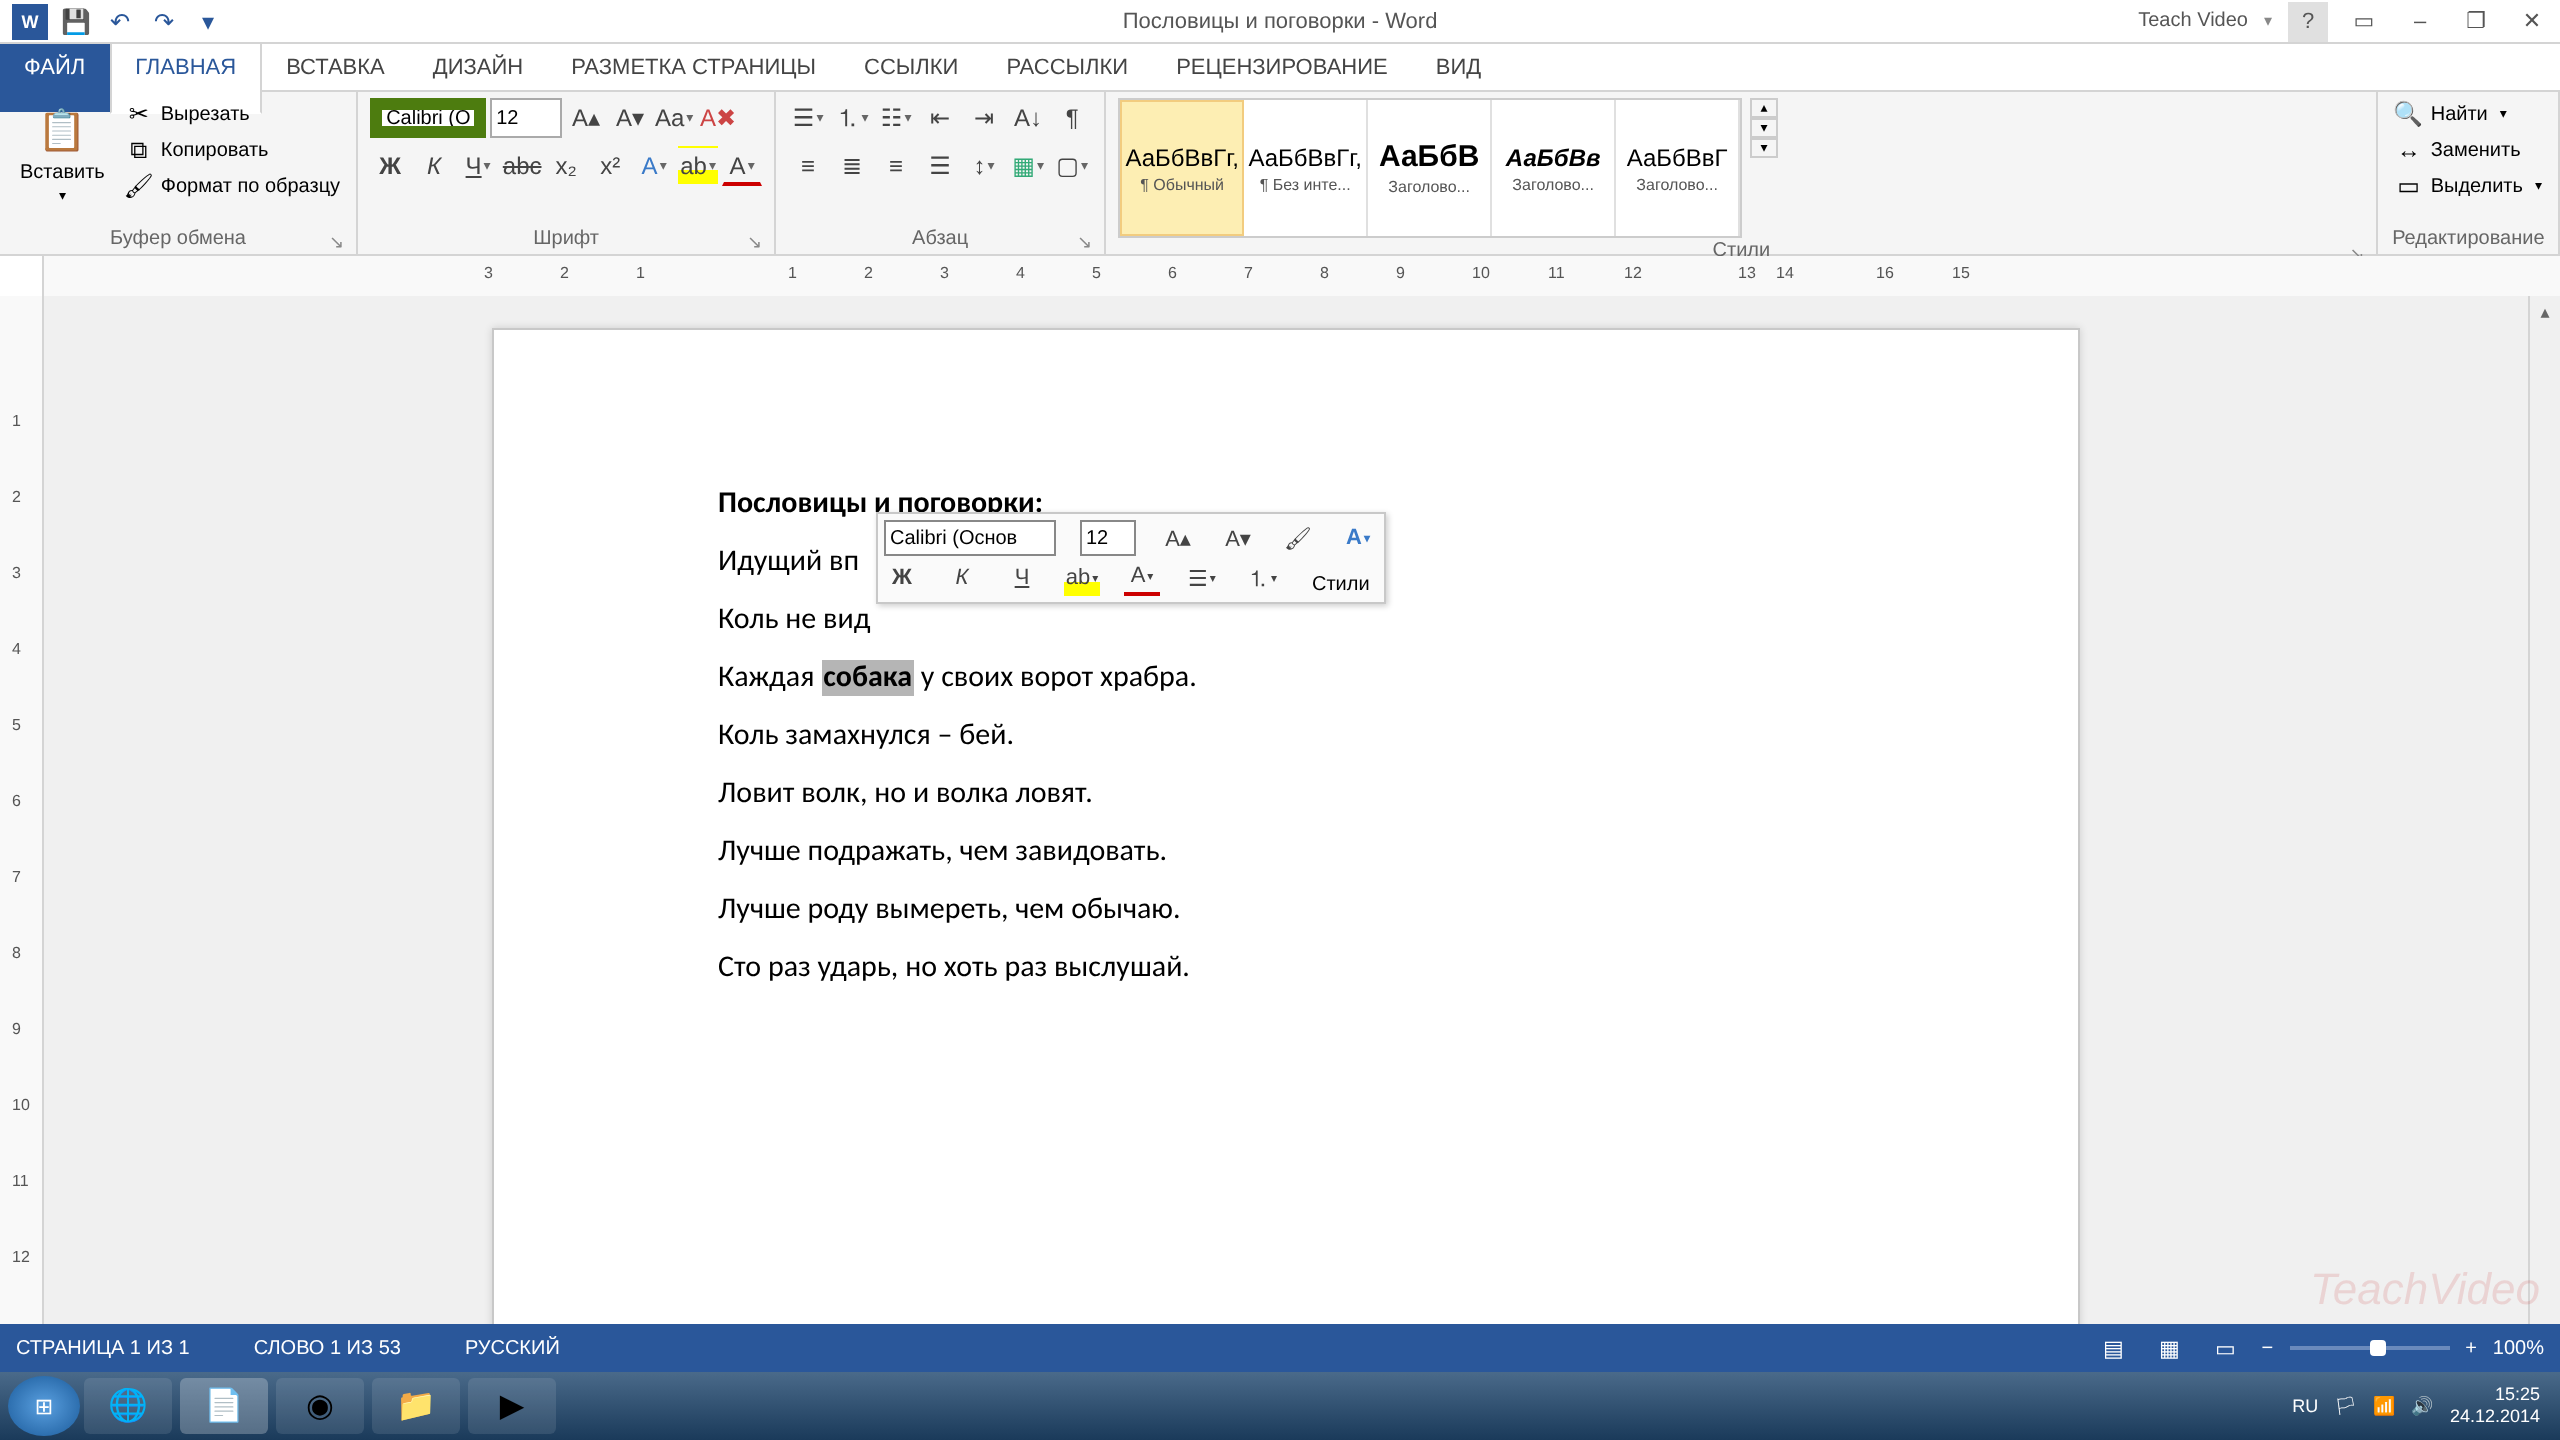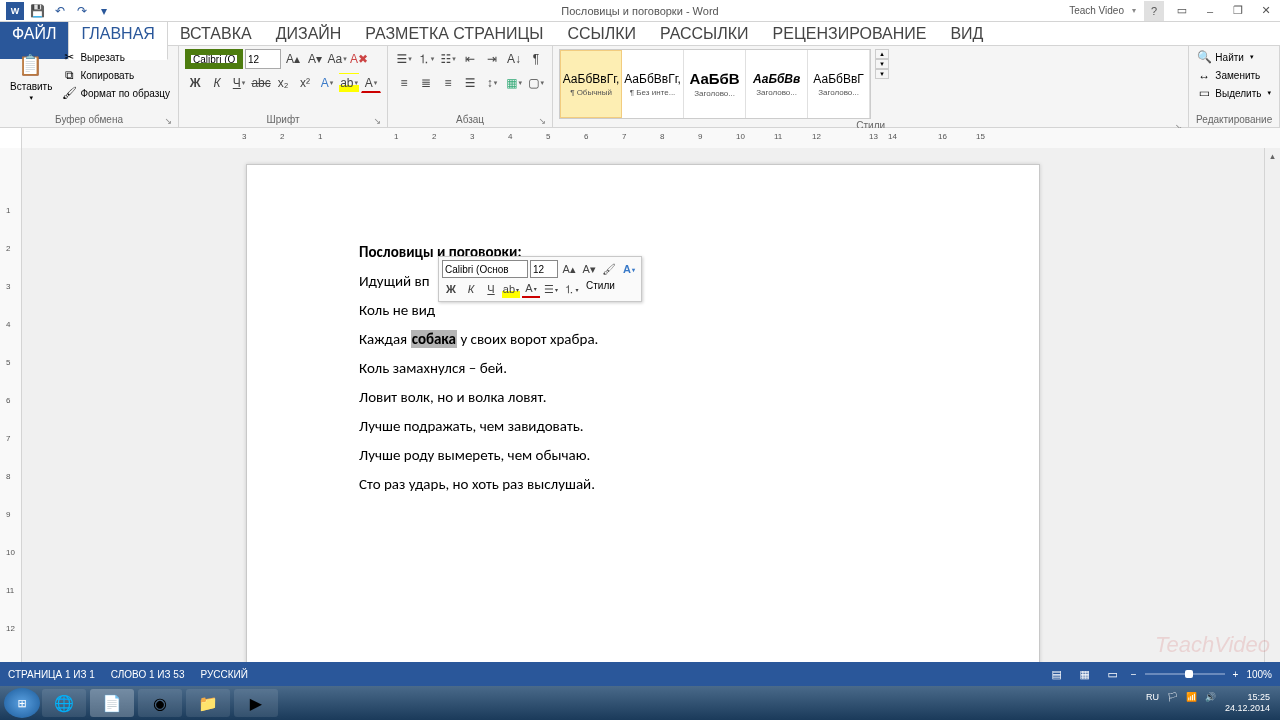--- a/index.html
+++ b/index.html
@@ -8,21 +8,21 @@
 .qat { display: flex; align-items: center; gap: 6px; padding: 0 6px; }
 .qat-ico { width: 16px; height: 16px; display: inline-flex; align-items: center; justify-content: center; color: #2a579a; font-size: 12px; }
 .word-logo { width: 18px; height: 18px; background: #2a579a; color: #fff; font-weight: bold; font-size: 9px; display: flex; align-items: center; justify-content: center; }
 .title-center { position: absolute; left: 50%; transform: translateX(-50%); font-size: 11px; color: #555; }
 .wnd-controls { position: absolute; right: 0; display: flex; }
 .wnd-btn { width: 28px; height: 22px; display: flex; align-items: center; justify-content: center; font-size: 11px; color: #555; }
 .topright-extra { position: absolute; right: 116px; display: flex; align-items: center; gap: 8px; }
 .user-pic { width: 20px; height: 20px; background: #e0e0e0; }
 
 .tabs { height: 24px; background: #fff; display: flex; align-items: center; border-bottom: 1px solid #d4d4d4; }
-.tab { padding: 16px 12px; font-size: 16px; color: #444; text-transform: uppercase; cursor: pointer; }
+.tab { padding: 16px 12px; font-size: 11px; color: #444; text-transform: uppercase; cursor: pointer; }
 .tab.file { background: #2a579a; color: #fff; }
 .tab.active { background: #fff; border: 1px solid #d4d4d4; border-bottom: 1px solid #fff; margin-bottom: -1px; color: #2a579a; }
 
 .ribbon { height: 82px; background: #f5f5f5; border-bottom: 1px solid #d4d4d4; display: flex; }
 .rgroup { border-right: 1px solid #d4d4d4; padding: 3px 6px 1px; display: flex; flex-direction: column; position: relative; }
 .rgroup-body { flex: 1; display: flex; align-items: flex-start; gap: 4px; }
 .rgroup-label { font-size: 10px; color: #666; text-align: center; padding: 1px 0; position: relative; }
 .rgroup-label .dlaunch { position: absolute; right: 0; bottom: 0; font-size: 9px; color: #888; }
 .vstack { display: flex; flex-direction: column; gap: 2px; }
 .hstack { display: flex; align-items: center; gap: 2px; }
@@ -50,42 +50,42 @@
 
 .doc-area { position: absolute; top: 148px; left: 0; right: 0; bottom: 58px; background: #f0f0f0; overflow: hidden; }
 .vruler { position: absolute; left: 0; top: 0; bottom: 0; width: 22px; background: #f9f9f9; border-right: 1px solid #d4d4d4; font-size: 8px; color: #555; }
 .vruler-tick { position: absolute; left: 6px; }
 .page { position: absolute; left: 246px; top: 16px; width: 794px; min-height: 556px; background: #fff; border: 1px solid #c8c8c8; box-shadow: 0 0 4px rgba(0,0,0,0.15); padding: 78px 112px; }
 .page p { font-family: Calibri, sans-serif; font-size: 15px; color: #000; margin-bottom: 11px; }
 .page p.heading { font-weight: bold; }
 .sel-word { background: #b5b5b5; padding: 0 1px; font-weight: bold; }
 
 .mini-tb { position: absolute; background: #fafafa; border: 1px solid #c8c8c8; box-shadow: 1px 1px 3px rgba(0,0,0,0.2); padding: 3px; z-index: 50; }
-.mini-row { display: flex; align-items: flex-start; gap: 2px; margin-bottom: 2px; }
+.mini-row { display: flex; align-items: flex-end; gap: 12px; margin-bottom: 2px; }
 .mini-row:last-child { margin-bottom: 0; }
 .mini-font { width: 86px; height: 18px; border: 1px solid #888; font-size: 10px; padding: 0 2px; }
 .mini-size { width: 28px; height: 18px; border: 1px solid #888; font-size: 10px; padding: 0 2px; }
 .mini-btn { width: 18px; height: 18px; display: inline-flex; align-items: center; justify-content: center; font-size: 11px; color: #444; cursor: pointer; }
 .mini-btn.dd::after { content: "▾"; font-size: 6px; margin-left: 1px; }
 .mini-styles { font-size: 10px; padding: 0 4px; }
 
 .vscroll { position: absolute; right: 0; top: 148px; bottom: 58px; width: 16px; background: #f0f0f0; border-left: 1px solid #d4d4d4; }
 .vscroll-btn { height: 16px; display: flex; align-items: center; justify-content: center; font-size: 9px; color: #666; }
 
 .statusbar { position: absolute; bottom: 34px; left: 0; right: 0; height: 24px; background: #2a579a; color: #fff; display: flex; align-items: center; font-size: 10px; padding: 0 8px; }
-.status-l { display: flex; gap: 16px; }
+.status-l { display: flex; gap: 32px; }
 .status-r { margin-left: auto; display: flex; align-items: center; gap: 8px; }
 .view-btn { width: 20px; height: 16px; display: inline-flex; align-items: center; justify-content: center; color: #fff; font-size: 11px; }
 .zoom-slider { width: 80px; height: 2px; background: #6a8abc; position: relative; }
 .zoom-slider::before { content: ""; position: absolute; left: 50%; top: -3px; width: 8px; height: 8px; background: #fff; border-radius: 2px; }
 
 .taskbar { position: absolute; bottom: 0; left: 0; right: 0; height: 34px; background: linear-gradient(#4a6a8a, #1a3a5a); display: flex; align-items: center; padding: 0 4px; }
 .start-orb { width: 36px; height: 30px; border-radius: 50%; background: radial-gradient(#5aa0e0, #1a5a9a); display: flex; align-items: center; justify-content: center; }
 .task-ico { width: 44px; height: 28px; margin: 0 2px; display: flex; align-items: center; justify-content: center; background: rgba(255,255,255,0.1); border-radius: 3px; font-size: 16px; }
-.tray { margin-left: auto; display: flex; gap: 8px; color: #fff; font-size: 9px; }
+.tray { margin-left: auto; display: flex; align-items: center; gap: 8px; color: #fff; font-size: 9px; }
 .tray-clock { text-align: right; line-height: 1.2; padding-right: 6px; }
 
 .watermark { position: absolute; right: 10px; bottom: 62px; font-size: 22px; color: rgba(200,50,50,0.15); font-style: italic; pointer-events: none; }
 </style>
 </head>
 <body>
 
 <div class="titlebar">
   <div class="qat">
     <span class="word-logo">W</span>

